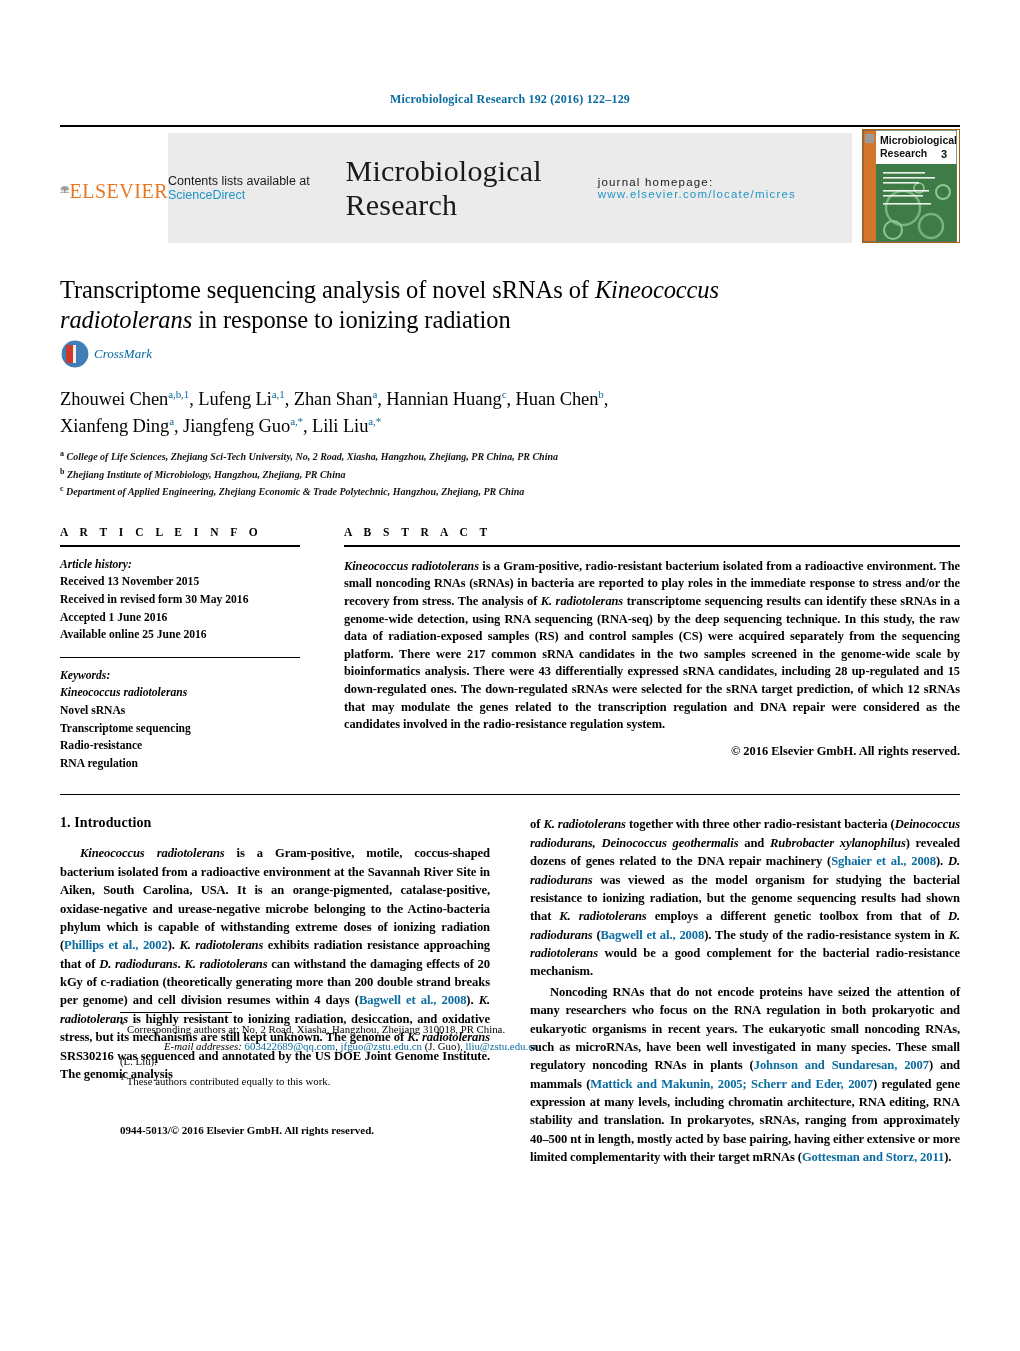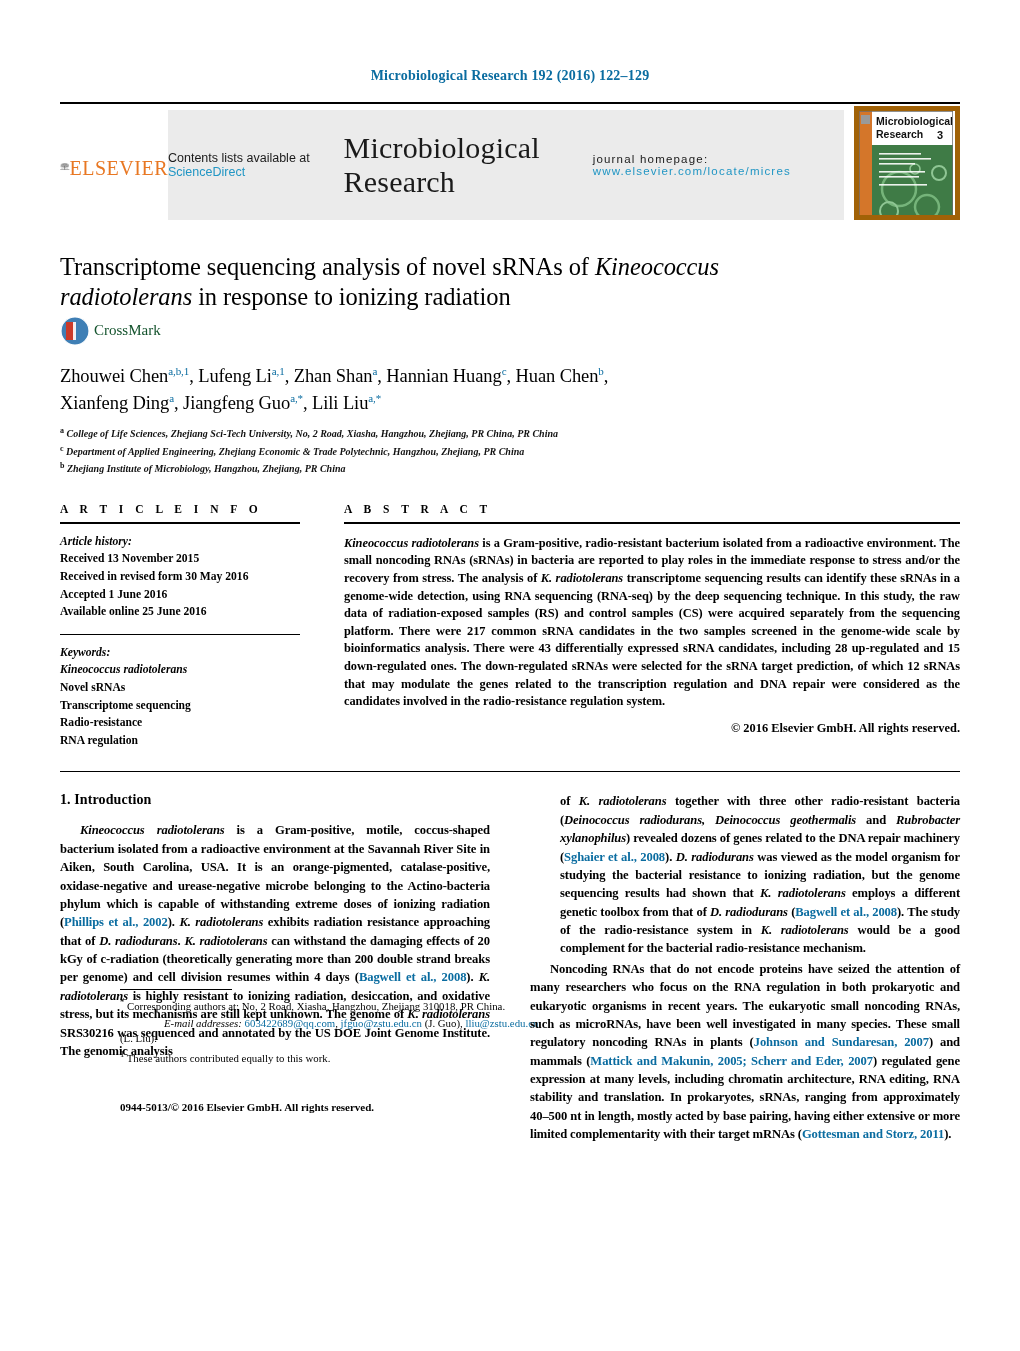--- a/index.html
+++ b/index.html
@@ -20,24 +20,24 @@
     height: 1351px;
     position: relative;
     box-sizing: border-box;
     padding: 0 60px;
   }
 
   
   .running-head {
     text-align: center;
     color: #0a6ca0;
-    font-size: 14px;
+    font-size: 12px;
     font-weight: bold;
     letter-spacing: 0.2px;
-    padding-top: 68px;
+    padding-top: 92px;
   }
 
   
   .masthead {
     margin-top: 18px;
     border-top: 2px solid #000;
     display: flex;
     align-items: stretch;
     height: 122px;
   }
@@ -88,21 +88,21 @@
     letter-spacing: 1.2px;
     color: #1a1a1a;
   }
   .banner-home .url { color: #2196c4; }
   .cover-thumb {
     width: 96px;
     flex: none;
     margin-left: 10px;
     margin-top: 2px;
     margin-bottom: 6px;
-    border: 5px solid #a16207;
+    border: 1px solid #a16207;
     position: relative;
     overflow: hidden;
     background: #fff;
   }
 
   
   .title-area {
     margin-top: 26px;
     display: flex;
     align-items: flex-start;
@@ -121,22 +121,23 @@
   .crossmark {
     width: 104px;
     flex: none;
     display: flex;
     align-items: center;
     gap: 4px;
     padding-top: 4px;
   }
   .crossmark-text {
     font-family: "Liberation Serif", serif;
-    font-size: 15px;
-    color: #14532d;
+    font-size: 13px;
+    color: #0369a1;
+    font-style: italic;
   }
 
   .authors {
     margin-top: 17px;
     font-size: 18.5px;
     line-height: 1.45;
     letter-spacing: -0.1px;
   }
   .authors sup { font-size: 11px; color: #0a6ca0; vertical-align: super; }
 
@@ -213,21 +214,21 @@
   }
   p.body-text {
     font-size: 12.6px;
     line-height: 1.46;
     text-align: justify;
     margin: 0 0 2px 0;
     text-indent: 20px;
     font-weight: bold;
     letter-spacing: -0.1px;
   }
-  p.body-text.noindent { text-indent: 0; margin-left: 30px; }
+  p.body-text.noindent { text-indent: 0; }
   .it { font-style: italic; }
   a.cite, .cite {
     color: #0a6ca0;
     text-decoration: none;
   }
 
   
   .footnotes {
     position: absolute;
     left: 60px;
@@ -349,22 +350,22 @@
       <span class="crossmark-text">CrossMark</span>
     </div>
   </div>
 
   <div class="authors">
     <span>Zhouwei Chen</span><sup>a,b,1</sup>, <span>Lufeng Li</span><sup>a,1</sup>, <span>Zhan Shan</span><sup>a</sup>, <span>Hannian Huang</span><sup>c</sup>, <span>Huan Chen</span><sup>b</sup>,<br><span>Xianfeng Ding</span><sup>a</sup>, <span>Jiangfeng Guo</span><sup>a,*</sup>, <span>Lili Liu</span><sup>a,*</sup>
   </div>
 
   <div class="affils">
     <div><sup>a</sup> <span>College of Life Sciences, Zhejiang Sci-Tech University, No, 2 Road, Xiasha, Hangzhou, Zhejiang, PR China, PR China</span></div>
+    <div><sup>b</sup> <span>Zhejiang Institute of Microbiology, Hangzhou, Zhejiang, PR China</span></div>
     <div><sup>c</sup> <span>Department of Applied Engineering, Zhejiang Economic &amp; Trade Polytechnic, Hangzhou, Zhejiang, PR China</span></div>
-    <div><sup>b</sup> <span>Zhejiang Institute of Microbiology, Hangzhou, Zhejiang, PR China</span></div>
   </div>
 
   <div class="info-abstract">
 
     <div class="col-info">
       <div class="sec-head">A R T I C L E   I N F O</div>
       <div class="rule"></div>
       <div class="info-body">
         <div class="lab">Article history:</div>
         <div>Received 13 November 2015</div>

